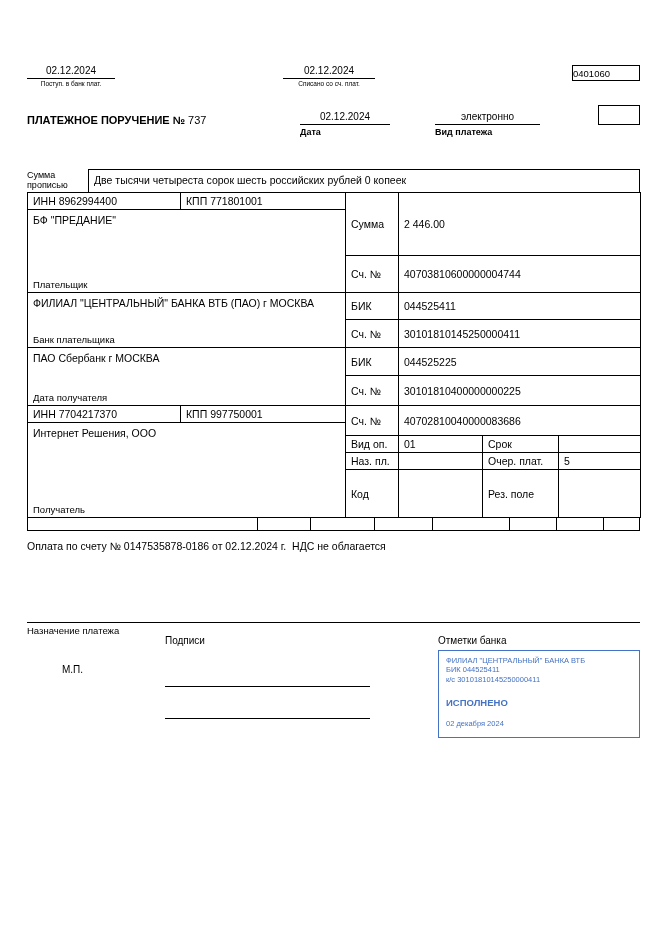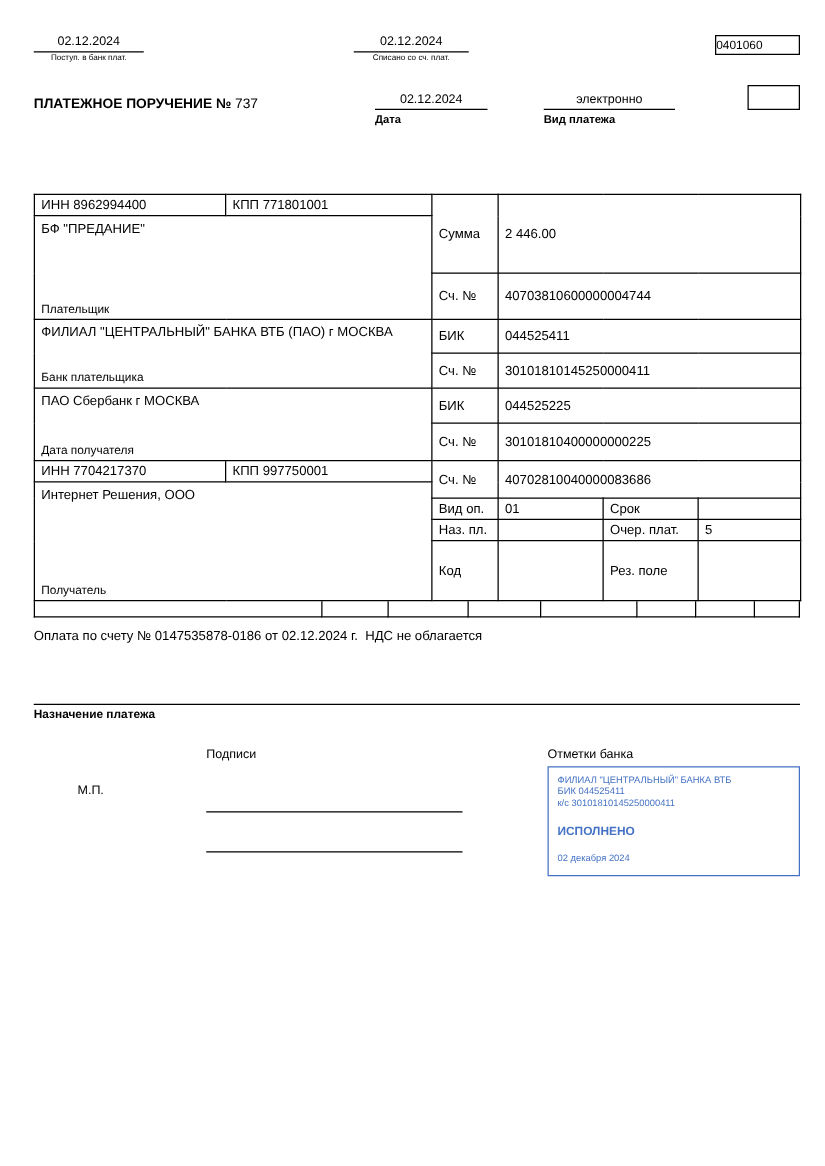--- a/index.html
+++ b/index.html
@@ -1,21 +1,21 @@
 <!DOCTYPE html>
 <html><head>
 <meta charset="utf-8">
 <style>
   * { margin:0; padding:0; box-sizing:border-box; }
   html,body { background:#ffffff; }
   .page {
     position:relative; width:660px; height:933px; background:#fff;
     font-family:"Liberation Sans", sans-serif; color:#000; overflow:hidden;
   }
-  .abs { position:absolute; }
+  .abs { position:absolute;margin-top:37px; }
 
   
   .date-block .date-val {
     text-align:center; font-size:10px; border-bottom:1px solid #000; padding-bottom:2px;
   }
   .date-block .date-caption { text-align:center; font-size:6.5px; padding-top:1px; }
   .form-code {
     border:1px solid #000; display:flex; align-items:center; justify-content:flex-start;
     font-size:9.5px;
   }
@@ -91,20 +91,24 @@
   <div class="abs hfield" style="left:300px; top:74px; width:90px;">
     <div class="field-val">02.12.2024</div>
     <div class="field-caption">Дата</div>
   </div>
   <div class="abs hfield" style="left:435px; top:74px; width:105px;">
     <div class="field-val">электронно</div>
     <div class="field-caption">Вид платежа</div>
   </div>
   <div class="abs empty-box" style="left:598px; top:68px; width:42px; height:20px;"></div>
 
+  <div class="abs aw-row" style="left:27px; top:132px; width:613px; height:23px;">
+    <div class="aw-label">Сумма прописью</div>
+    <div class="aw-value">Две тысячи четыреста сорок шесть российских рублей 0 копеек</div>
+  </div>
 
   <div class="abs" style="left:27px; top:155px; width:613px;">
     <table class="main-table">
       <colgroup>
         <col style="width:153px">
           <col style="width:165px">
           <col style="width:53px">
         <col style="width:84px">
           <col style="width:76px">
           <col style="width:82px">
@@ -201,21 +205,21 @@
       <div style="width:58px"></div>
       <div style="width:77px"></div>
       <div style="width:47px"></div>
       <div style="width:47px"></div>
       <div style="flex:1"></div>
     </div>
   </div>
 
   <div class="abs purpose-text" style="left:27px; top:503px; width:613px;">Оплата по счету № 0147535878-0186 от 02.12.2024 г.  НДС не облагается</div>
 
-  <div class="abs purpose-label-row" style="left:27px; top:563px; width:613px;font-weight:bold;">
+  <div class="abs purpose-label-row" style="left:27px; top:585px; width:613px;">
     <div class="purpose-label">Назначение платежа</div>
   </div>
 
   <div class="abs sig-title" style="left:165px; top:598px; width:205px;">Подписи</div>
   <div class="abs sig-title" style="left:438px; top:598px; width:202px;">Отметки банка</div>
 
   <div class="abs mp" style="left:62px; top:627px;">М.П.</div>
 
   <div class="abs sig-line" style="left:165px; top:649px; width:205px;"></div>
   <div class="abs sig-line" style="left:165px; top:681px; width:205px;"></div>

